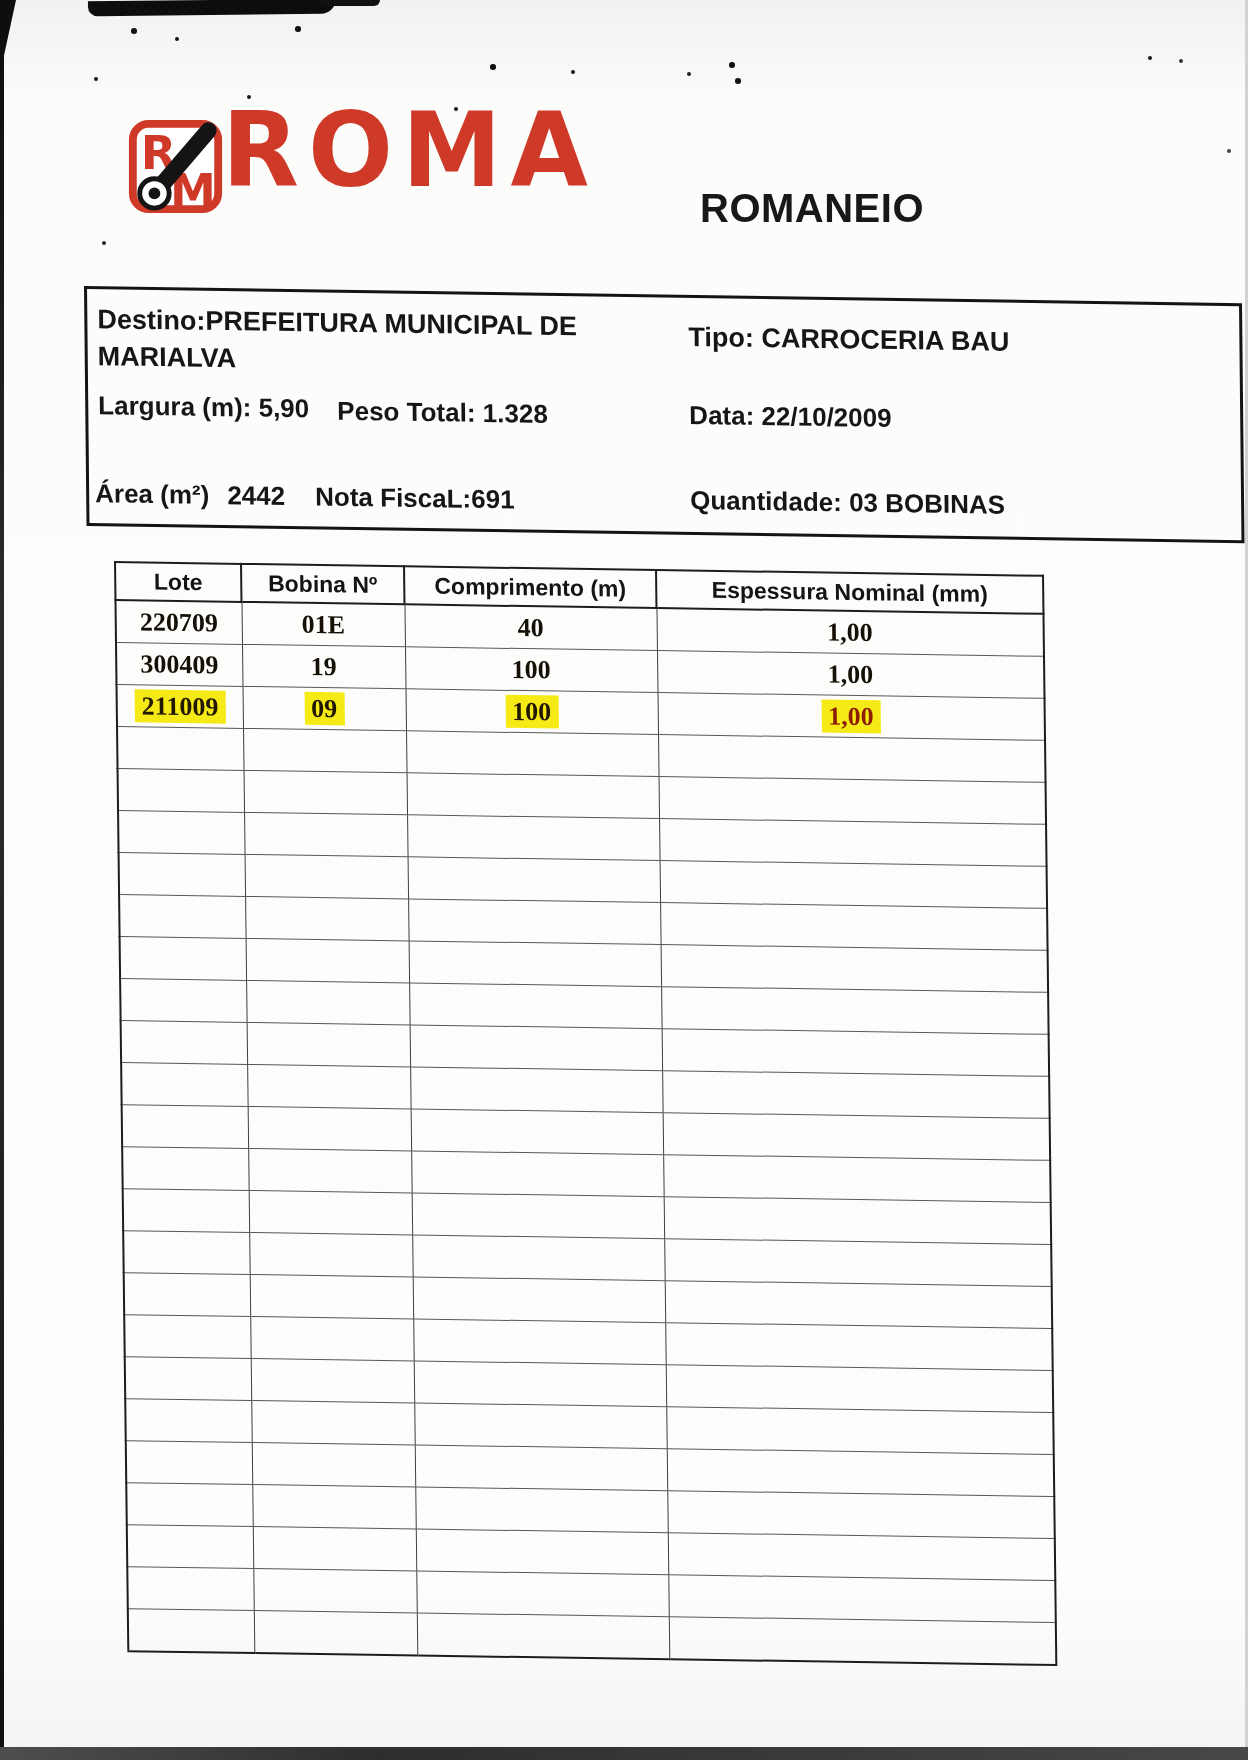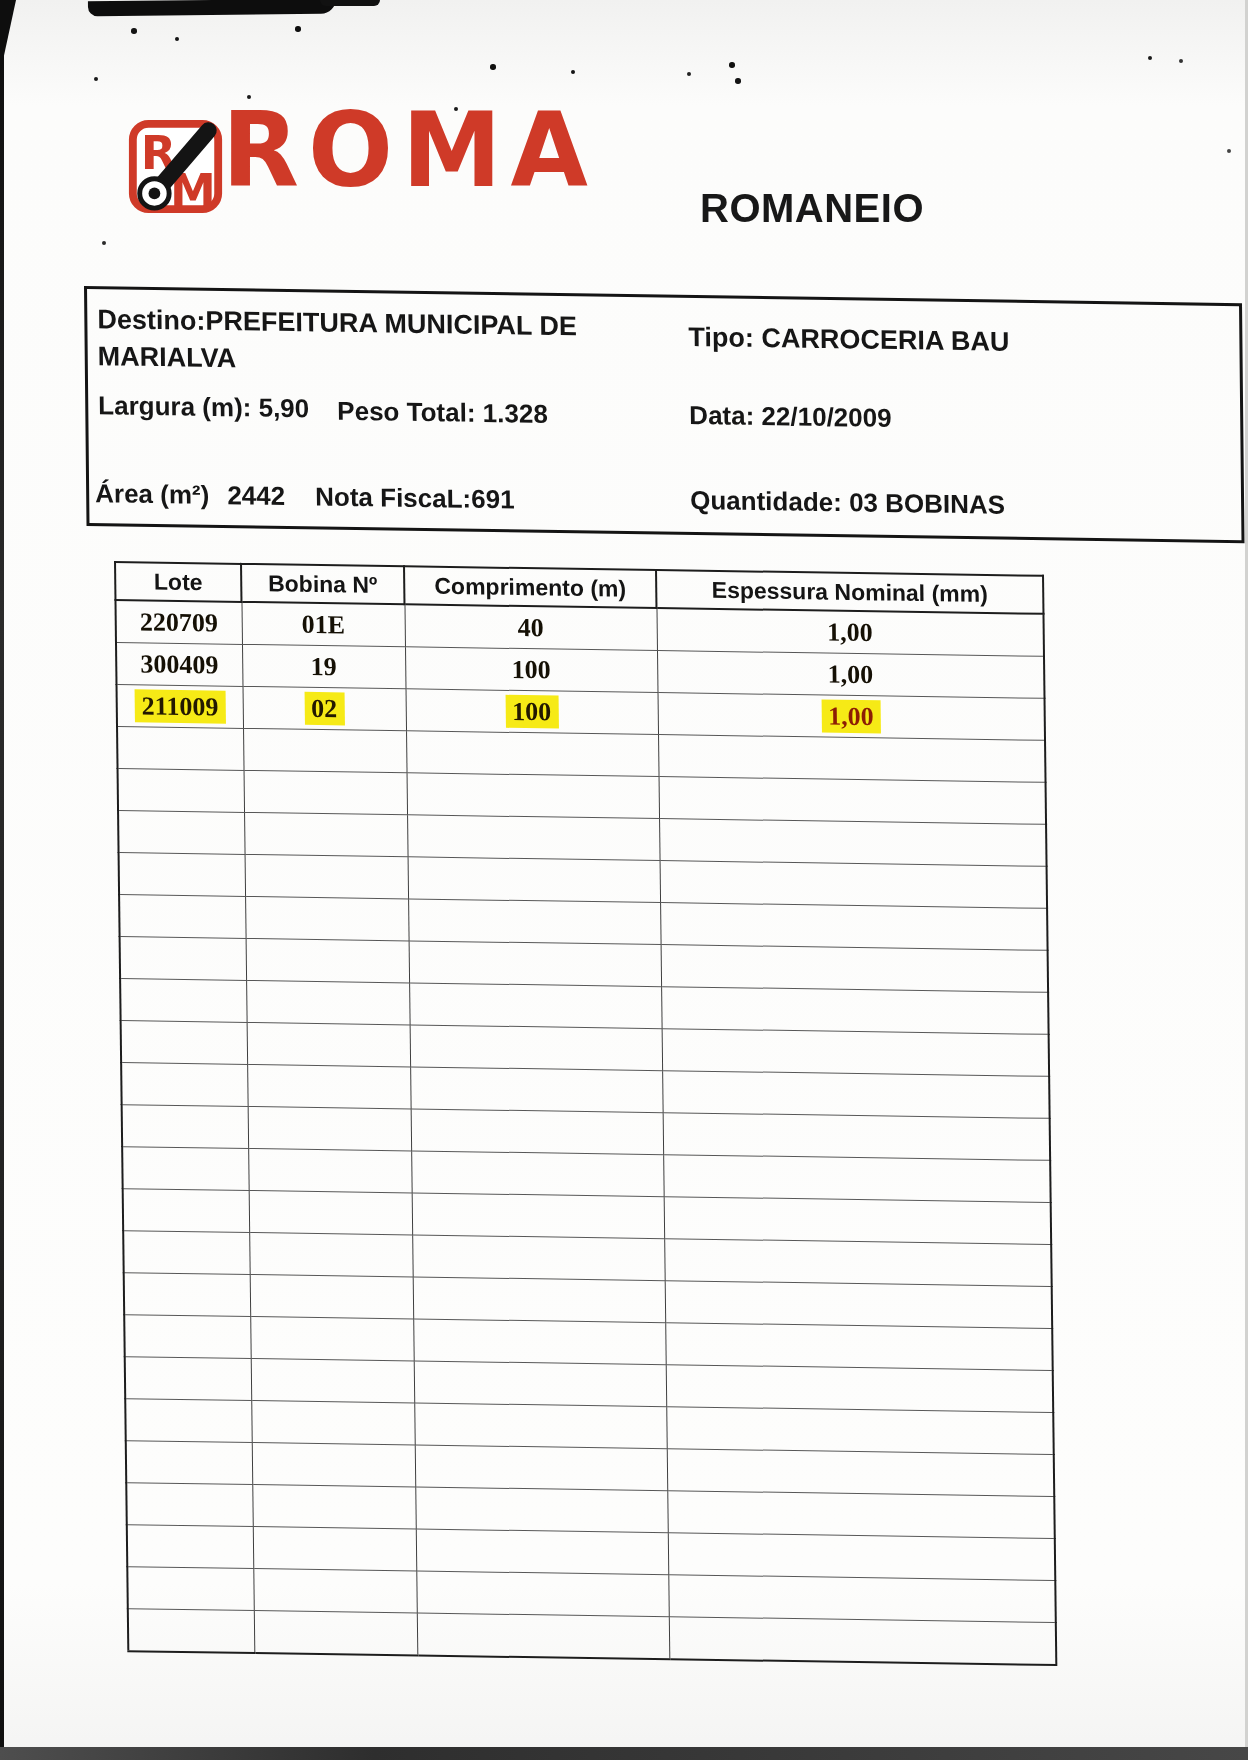--- a/index.html
+++ b/index.html
@@ -128,21 +128,21 @@
             <td>1,00</td>
           </tr>
           <tr>
             <td>300409</td>
             <td>19</td>
             <td>100</td>
             <td>1,00</td>
           </tr>
           <tr>
             <td><span class="hl">211009</span></td>
-            <td><span class="hl">02</span></td>
+            <td><span class="hl">09</span></td>
             <td><span class="hl">100</span></td>
             <td><span class="hl hl-red">1,00</span></td>
           </tr>
           <tr>
             <td></td>
             <td></td>
             <td></td>
             <td></td>
           </tr>
           <tr>

